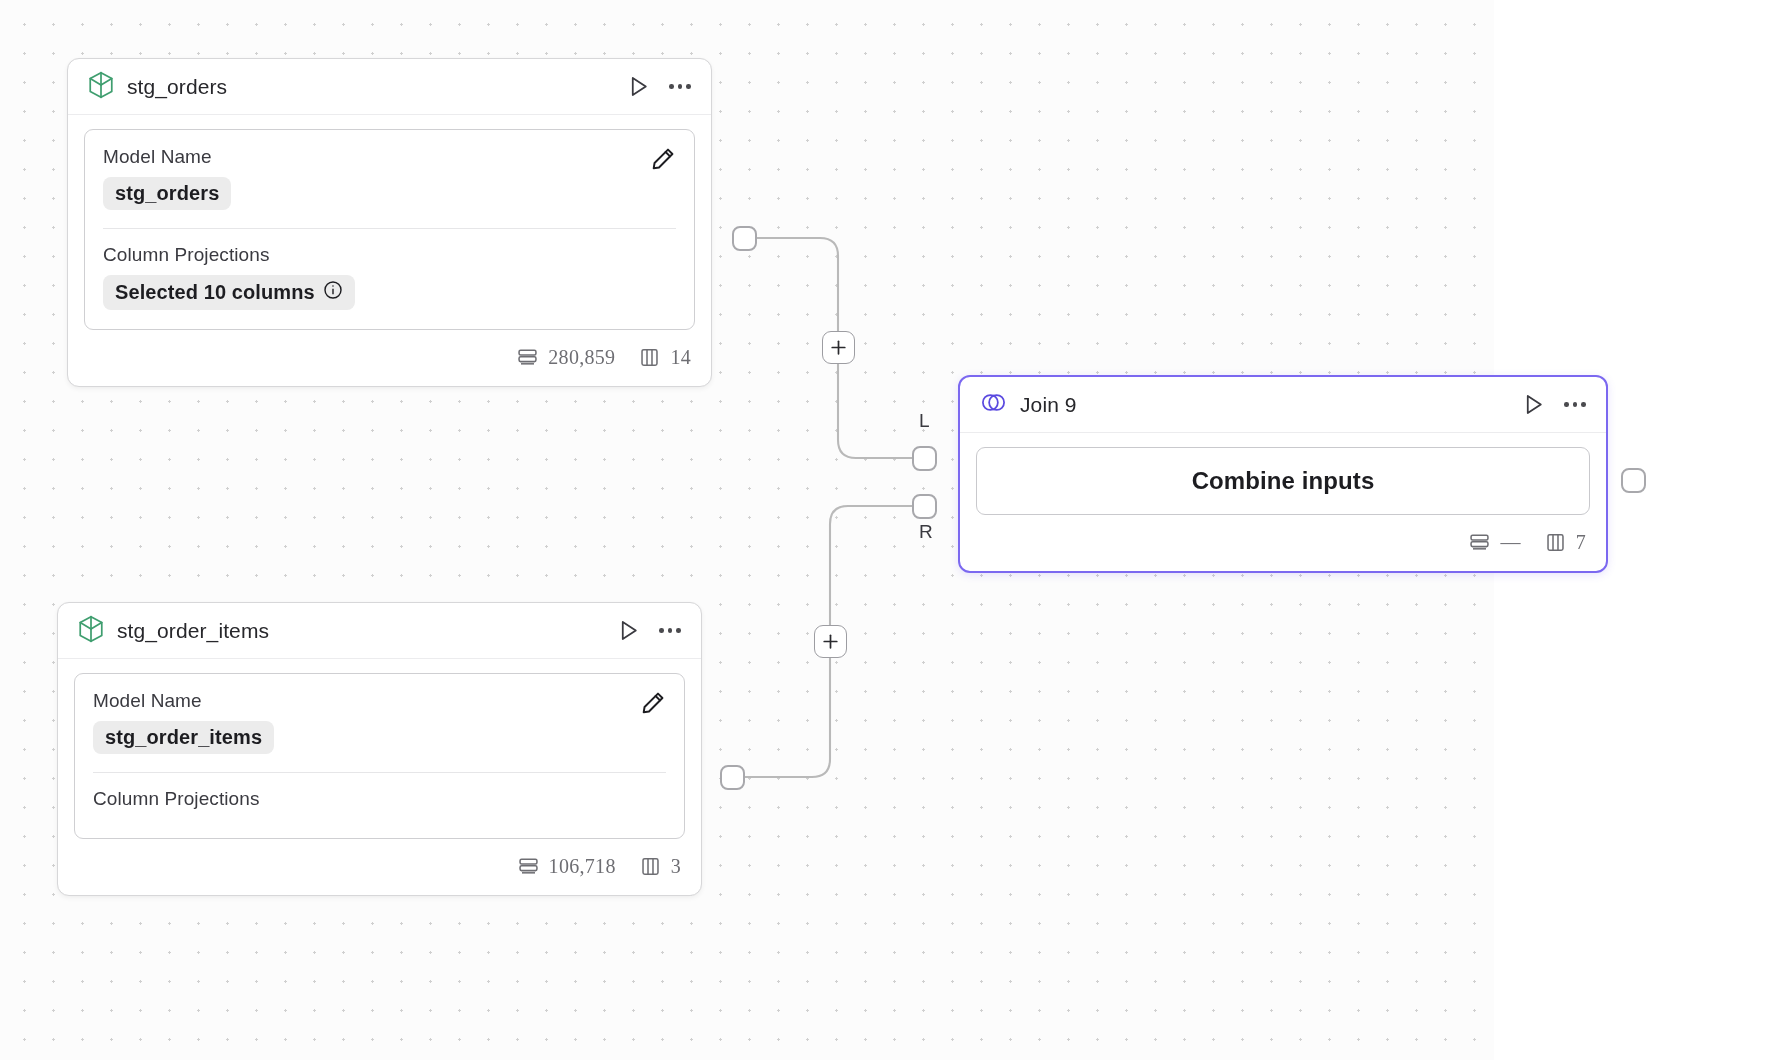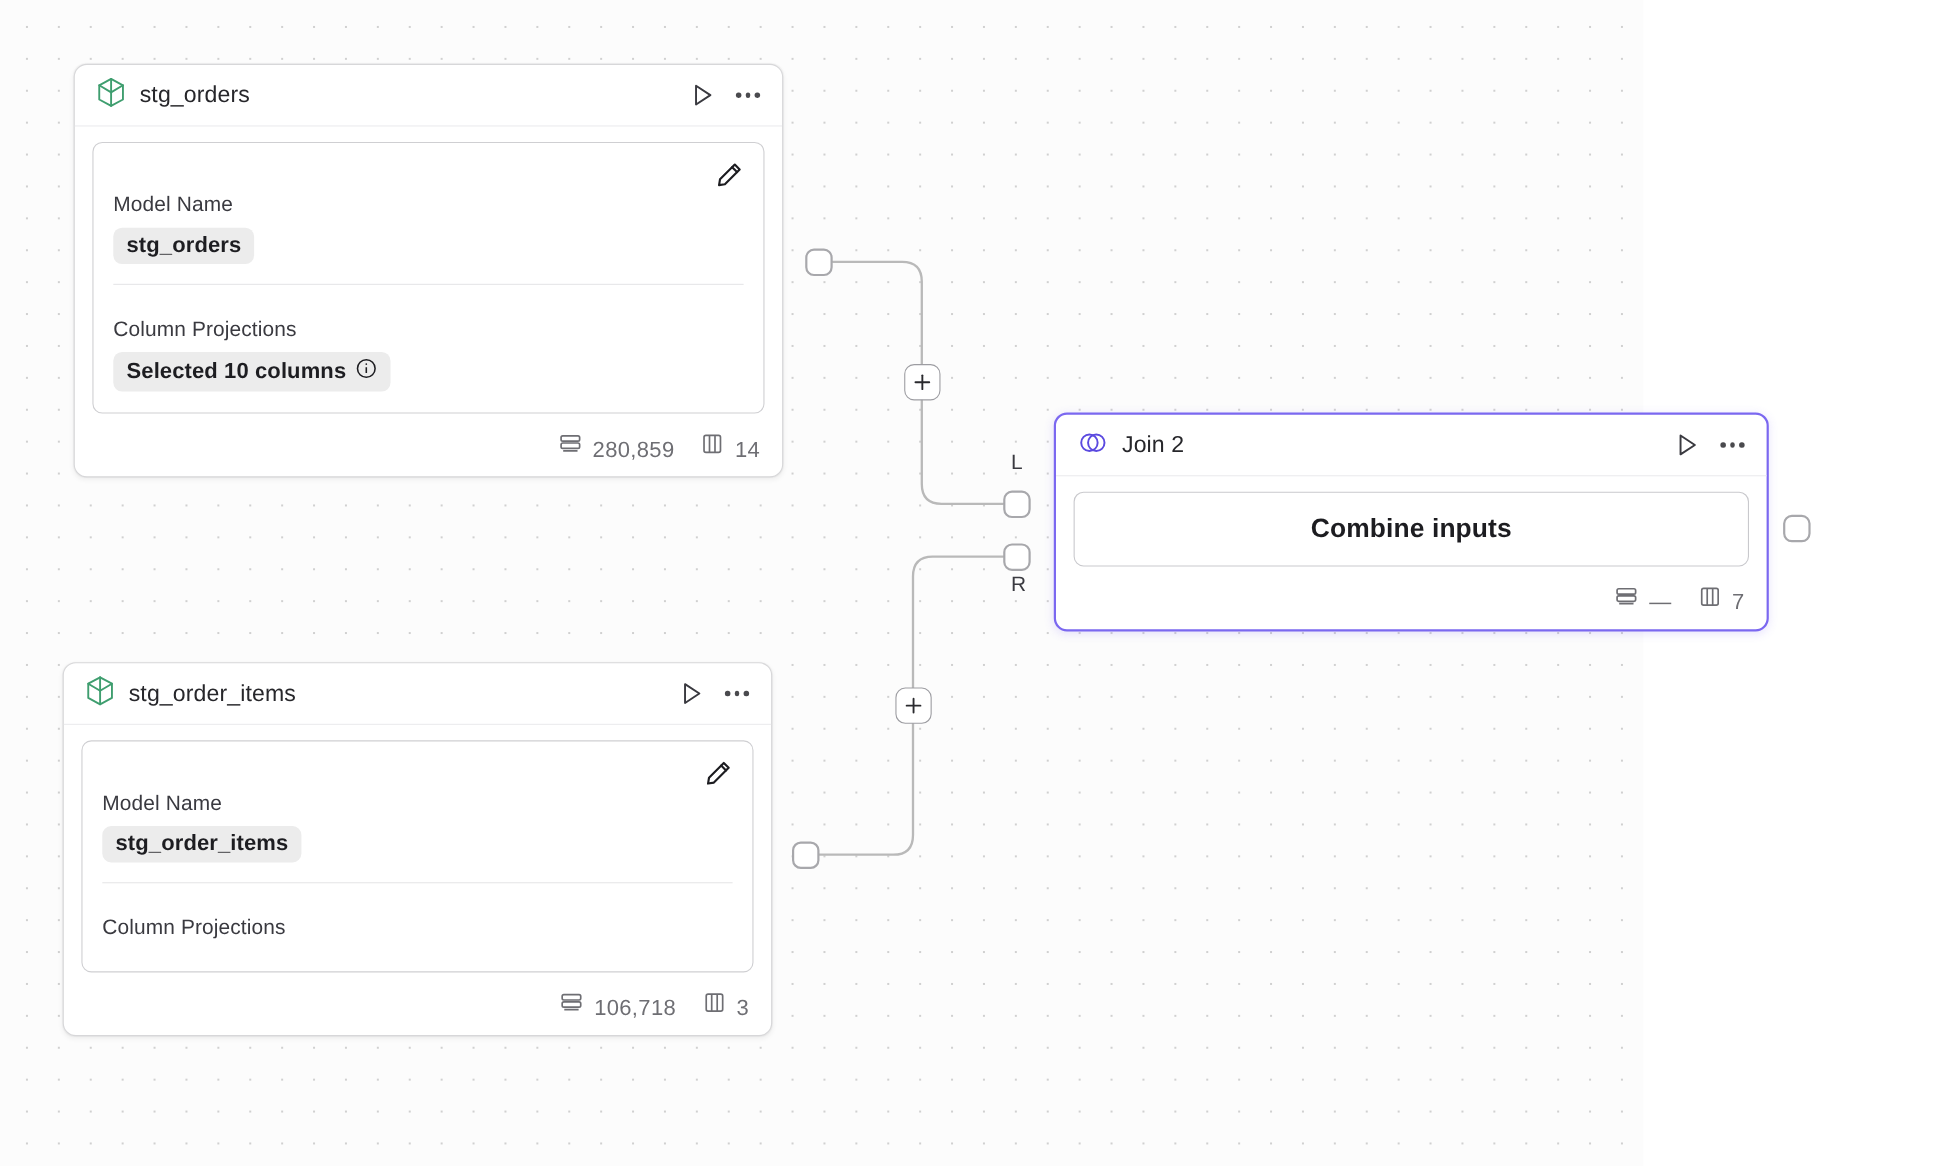--- a/index.html
+++ b/index.html
@@ -99,21 +99,20 @@
     border: 1px solid #cfcfd2;
     border-radius: 9px;
     padding: 16px 18px 19px 18px;
     background: #fff;
   }
   .field-label {
     font-size: 19px;
     color: #3a3a40;
     margin-bottom: 9px;
     letter-spacing: 0.1px;
-    margin-top: 30px;
   }
   .chip {
     display: inline-flex;
     align-items: center;
     gap: 8px;
     background: #ececec;
     border-radius: 8px;
     padding: 5px 12px;
     font-size: 20px;
     font-weight: bold;
@@ -131,21 +130,21 @@
   
   .node-footer {
     display: flex;
     align-items: center;
     justify-content: flex-end;
     gap: 9px;
     padding: 10px 20px 12px 20px;
     font-size: 20px;
     color: #6e6e73;
   }
-  .stat { display: inline-flex; align-items: flex-end; gap: 9px; }
+  .stat { display: inline-flex; align-items: flex-start; gap: 9px; font-family: Liberation Serif, serif; }
   .stat + .stat { margin-left: 14px; }
   .stat-value { letter-spacing: 0.3px; }
 
   
   .combine-btn {
     width: 100%;
     border: 1px solid #c9c9cd;
     border-radius: 9px;
     background: #fff;
     padding: 19px 0;
@@ -350,21 +349,21 @@
   <div class="port" style="left:720px; top:765px;"></div>
 
   <div class="node selected" style="left:958px; top:375px; width:650px;">
     <div class="node-header">
       <span class="icon">
         <svg width="27" height="27" viewBox="0 0 26 26" fill="none" stroke="#5b4ae0" stroke-width="1.7">
           <circle cx="10" cy="13" r="7.2"></circle>
           <circle cx="16" cy="13" r="7.2"></circle>
         </svg>
       </span>
-      <span class="node-title">Join 2</span>
+      <span class="node-title">Join 9</span>
       <span class="header-actions">
         <span class="icon-btn">
           <svg width="25" height="25" viewBox="0 0 24 24" fill="none" stroke="#3a3a40" stroke-width="1.7" stroke-linejoin="round">
               <path d="M6.5 3.8 L19 12 L6.5 20.2 Z"></path>
             </svg>
         </span>
         <span class="dots-icon">
           <i></i>
             <i></i>
             <i></i>

